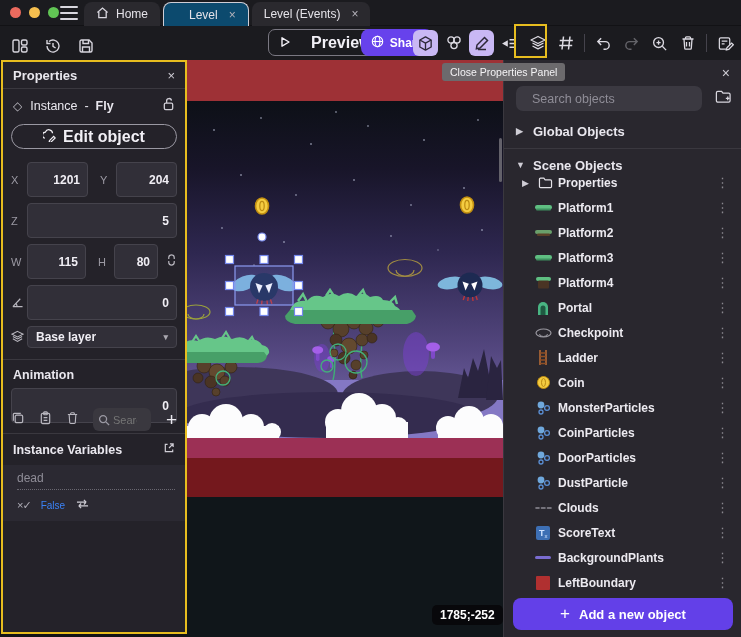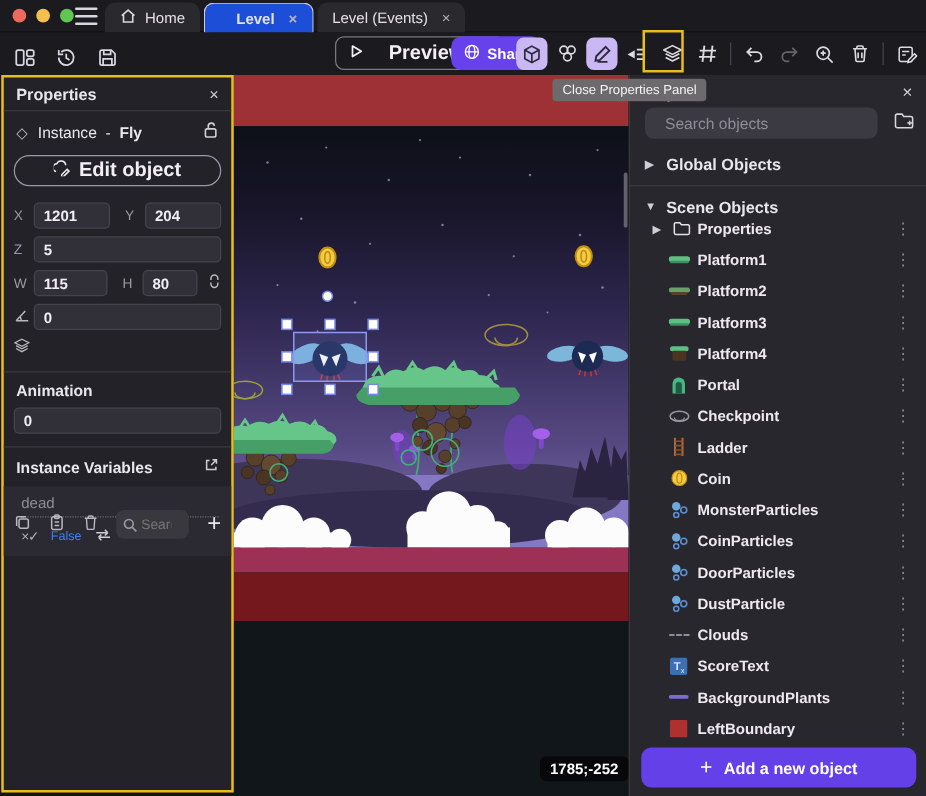--- a/index.html
+++ b/index.html
@@ -9,21 +9,21 @@
     color:#e9e7ee; overflow:hidden; position:relative;
   }
   
   .tabbar { position:absolute; left:0; top:0; width:741px; height:26px; background:#1b1b1f; border-bottom:1px solid #121215; }
   .lights { position:absolute; left:10px; top:7px; display:flex; gap:8px; }
   .light { width:11px; height:11px; border-radius:50%; }
   .hamburger { position:absolute; left:60px; top:6px; width:18px; height:14px; display:flex; flex-direction:column; justify-content:space-between; cursor:pointer; }
   .hamburger span { height:2px; background:#d8d6de; border-radius:1px; }
   .tabs { position:absolute; left:84px; top:2px; display:flex; gap:3px; height:24px; }
   .tab { display:flex; align-items:center; gap:7px; padding:0 12px; border-radius:8px 8px 0 0; background:#2a292e; font-size:12px; color:#e4e2e8; }
-  .tab.active { background:#1d4ed8; border:1px solid #cfcdd5; border-bottom:none; font-weight:bold;padding-left:25px; }
+  .tab.active { background:#0c4a6e; border:1px solid #cfcdd5; border-bottom:none; font-weight:normal;padding-left:25px; }
   .tab .x { color:#b5b3bb; font-size:12px; padding-left:4px; }
   .home-glyph { font-size:12px; color:#d8d6de; }
   
   .toolbar { position:absolute; left:0; top:26px; width:741px; height:34px; background:#1b1b1f; }
   .tb-left { position:absolute; left:10px; top:7px; display:flex; gap:13px; }
   .tb-left svg { display:block; }
   .btn-preview { position:absolute; left:268px; top:3px; height:27px; display:flex; border:1px solid #7a7882; border-radius:7px; overflow:hidden; }
   .btn-preview .main { display:flex; align-items:center; gap:20px; padding:0 12px 0 10px; font-size:16px; font-weight:bold; color:#f2f0f6; }
   .btn-preview .chev { display:flex; align-items:center; padding:0 7px; border-left:1px solid #7a7882; color:#d8d6de; font-size:10px; }
   .btn-share { position:absolute; left:361px; top:3px; height:27px; width:72px; background:#6742ec; border-radius:8px; display:flex; align-items:center; justify-content:center; gap:6px; font-size:12px; font-weight:bold; color:#fff; }
@@ -38,21 +38,21 @@
   
   .props { position:absolute; left:1px; top:60px; width:186px; height:574px; background:#242229; border:2.5px solid #e7bd1f; z-index:30; font-size:12px; }
   .props-head { display:flex; align-items:center; justify-content:space-between; padding:6px 10px 5px 10px; }
   .props-title { font-weight:bold; font-size:13px; }
   .close-x { color:#cfcdd5; font-size:13px; cursor:pointer; }
   .inst-row { display:flex; align-items:center; gap:8px; padding:8px 10px 6px 10px; }
   .inst-row .name { flex:1; font-size:12.5px; }
   .edit-btn { margin:4px 8px 10px 8px; height:25px; border:1px solid #9a98a2; border-radius:14px; display:flex; align-items:center; justify-content:center; gap:7px; font-weight:bold; font-size:16px; color:#f2f0f6; cursor:pointer; }
   .frow { display:flex; align-items:center; gap:4px; padding:3px 8px; }
   .flabel { width:12px; color:#9b99a3; font-size:11px; flex:none; }
-  .fin { height:21px; background:#312f38; border:1px solid #45434c; border-radius:4px; color:#f0eef4; font-size:12px; font-weight:bold; padding:0 7px; font-family:"Liberation Sans",sans-serif; min-width:0; }
+  .fin { height:35px; background:#312f38; border:1px solid #45434c; border-radius:4px; color:#f0eef4; font-size:12px; font-weight:bold; padding:0 7px; font-family:"Liberation Sans",sans-serif; min-width:0;text-align:right; }
   .fin.small { width:62px; }
   .fin.grow { flex:1; }
   .layer-select { flex:1; height:22px; background:#312f38; border:1px solid #45434c; border-radius:4px; display:flex; align-items:center; padding:0 8px; font-size:12px; font-weight:bold; color:#f0eef4; }
   .layer-select .cv { margin-left:auto; color:#aaa8b0; font-size:9px; }
   .sec-title { font-weight:bold; font-size:12.5px; padding:8px 10px 6px 10px; display:flex; align-items:center; justify-content:space-between; }
   .var-block { background:#2b2932; margin-top:2px; padding:6px 0 8px 0; }
   .var-name { margin:0 10px 0 14px; color:#8f8d97; padding-bottom:4px; border-bottom:1px dotted #6a6871; font-size:12px; }
   .var-val { display:flex; align-items:center; gap:10px; margin:8px 10px 0 14px; }
   .bool-glyph { color:#b0aeb8; font-size:11px; letter-spacing:-1px; }
   .var-val .val { font-size:10px; color:#3b82f6; }
@@ -480,20 +480,24 @@
     <input class="fin grow" value="0" style="">
   </div>
   <div class="frow">
     <span class="flabel">
       <svg width="13" height="13" viewBox="0 0 14 14" fill="none" stroke="#b9b7bf" stroke-width="1.1">
           <path d="M7 1.5 L13 4.5 L7 7.5 L1 4.5 Z"></path>
           <path d="M2 7 L7 9.7 L12 7"></path>
           <path d="M2 9.5 L7 12.2 L12 9.5"></path>
         </svg>
     </span>
+    <div class="layer-select">
+      <span>Base layer</span>
+      <span class="cv">▾</span>
+    </div>
   </div>
 
   <div class="divider" style="margin-top:8px"></div>
   <div class="sec-title">
       <span>Animation</span>
     </div>
   <div class="frow" style="padding:0 8px">
     <input class="fin grow" value="0" style="">
   </div>
 

